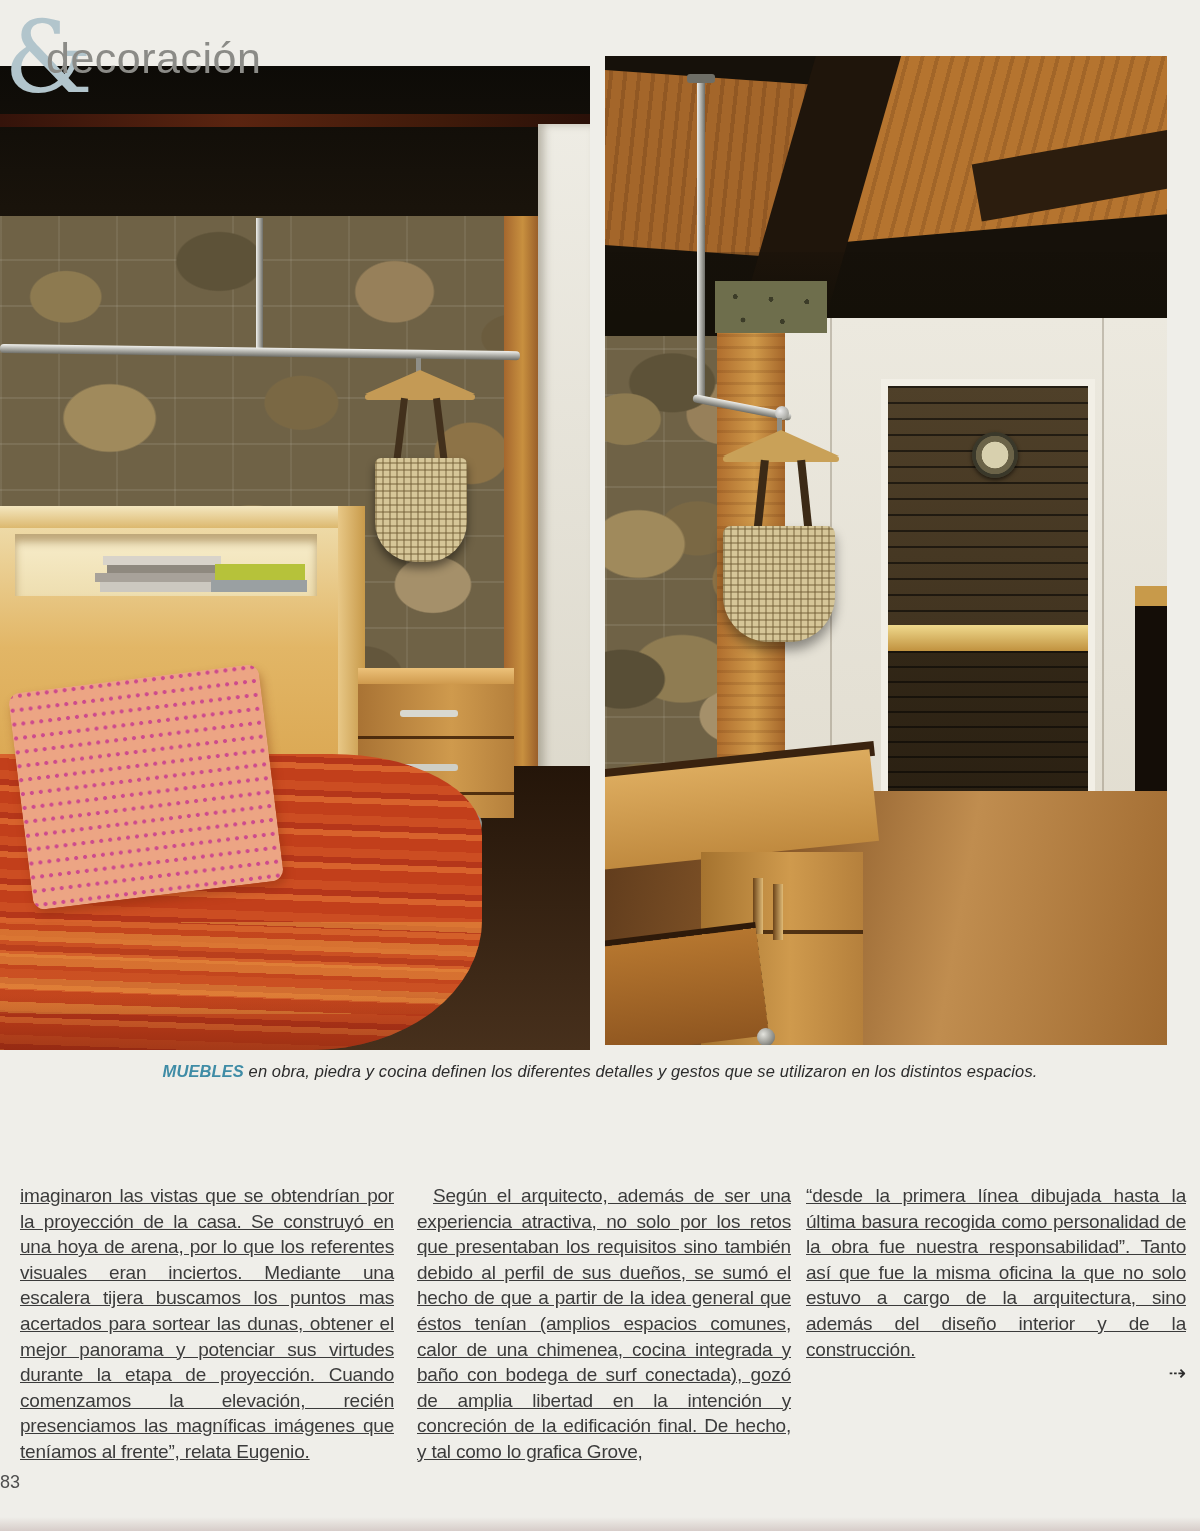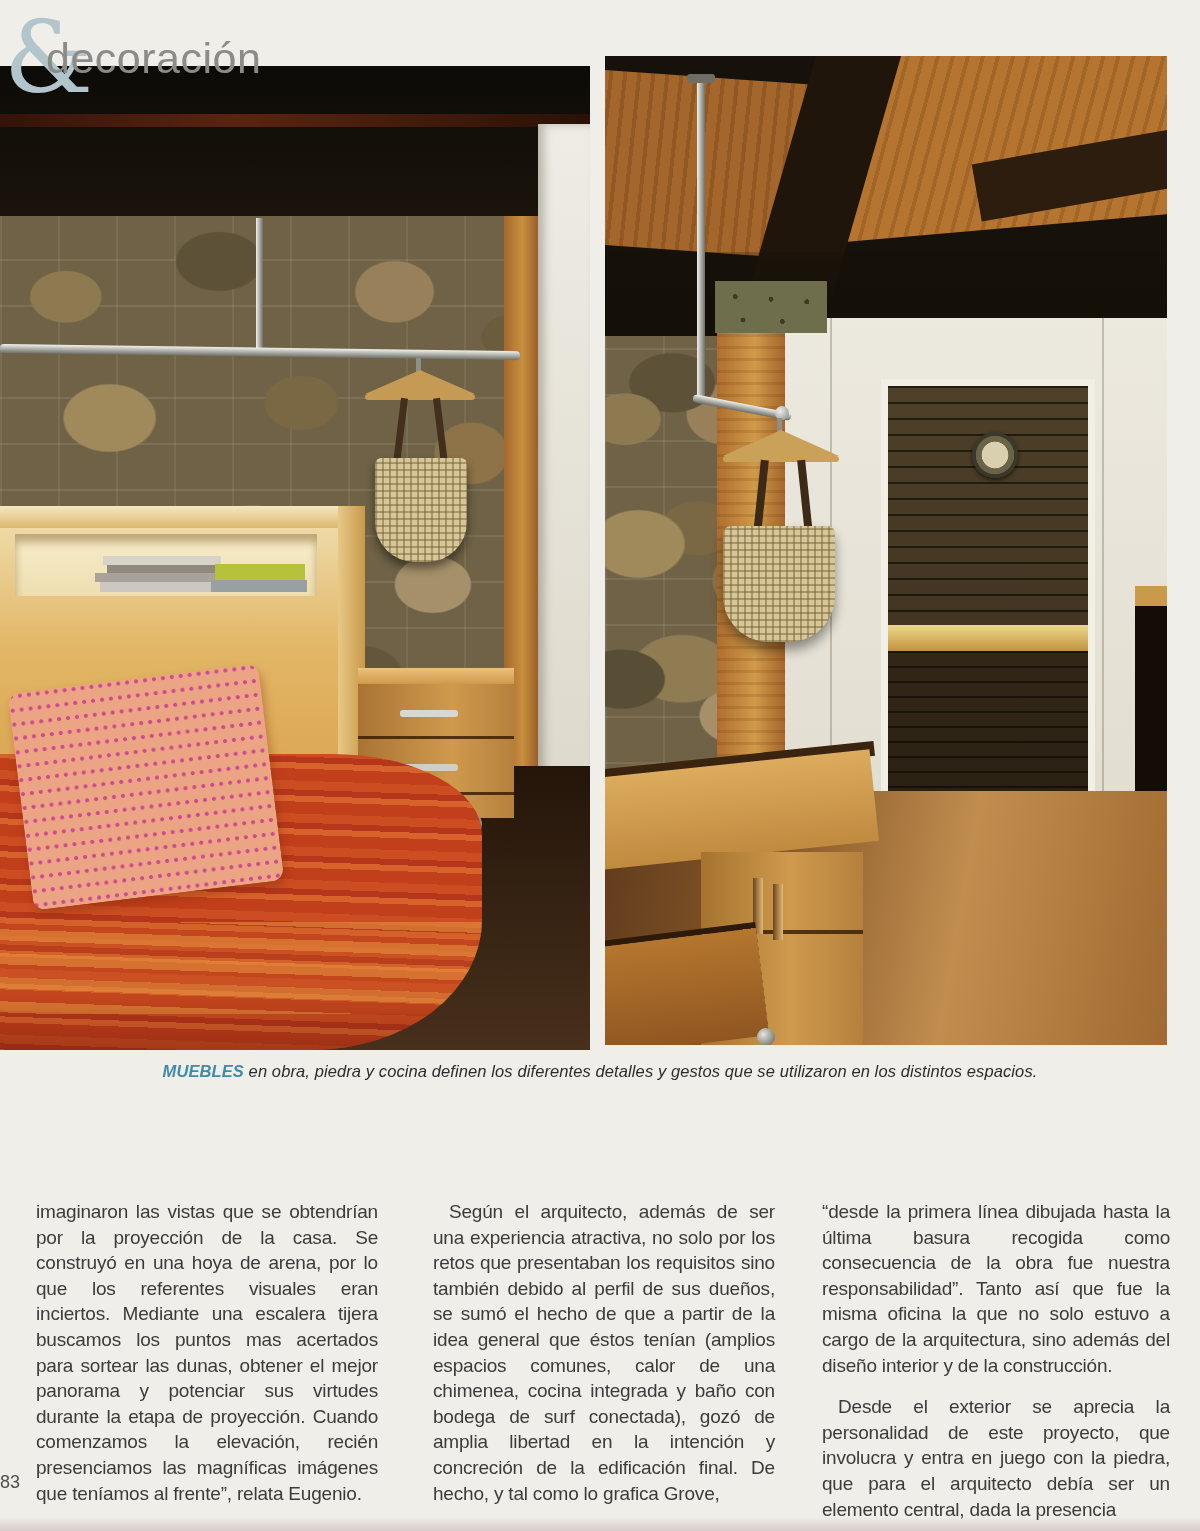--- a/index.html
+++ b/index.html
@@ -152,21 +152,21 @@
   .rp-strap-l{left:152px;top:404px;width:8px;height:74px;background:#3c2a16;transform:rotate(6deg);}
   .rp-strap-r{left:196px;top:404px;width:8px;height:74px;background:#3c2a16;transform:rotate(-6deg);}
   .rp-basket{left:118px;top:470px;width:112px;height:116px;border-radius:8px 8px 46px 46px;box-shadow:0 8px 12px rgba(0,0,0,.4);}
   
   .caption{position:absolute;left:0;top:1062px;width:1200px;text-align:center;
     font-style:italic;font-size:16.5px;color:#2c2c2c;letter-spacing:.1px;}
   .caption .lead{color:#3f8ca6;font-weight:700;}
   
   .col{position:absolute;top:1183px;font-size:19px;line-height:25.6px;color:#3b3b3b;
     text-align:justify;letter-spacing:-.2px;}
-  .col p{margin:16px;}
+  .col p{margin:0;text-decoration:underline;}
   .col p.indent{text-indent:16px;}
   .col1{left:20px;width:374px;}
   .col2{left:417px;width:374px;}
   .col3{left:806px;width:380px;}
   .arrow{text-align:right;font-size:21px;color:#2c2c2c;line-height:22px;}
   
   .folio{position:absolute;left:-5px;top:1472px;font-size:18px;color:#4e4e4e;}
   .page-edge{position:absolute;left:0;bottom:0;width:1200px;height:14px;
     background:linear-gradient(180deg,rgba(0,0,0,0),rgba(150,118,118,.28));}
 </style>
@@ -268,19 +268,18 @@
   <span class="lead">MUEBLES</span><span> en obra, piedra y cocina definen los diferentes detalles y gestos que se utilizaron en los distintos espacios.</span>
 </div>
 
 <div class="col col1">
   <p>imaginaron las vistas que se obtendrían por la proyección de la casa. Se construyó en una hoya de arena, por lo que los referentes visuales eran inciertos. Mediante una escalera tijera buscamos los puntos mas acertados para sortear las dunas, obtener el mejor panorama y potenciar sus virtudes durante la etapa de proyección. Cuando comenzamos la elevación, recién presenciamos las magníficas imágenes que teníamos al frente”, relata Eugenio.</p>
 </div>
 <div class="col col2">
   <p class="indent">Según el arquitecto, además de ser una experiencia atractiva, no solo por los retos que presentaban los requisitos sino también debido al perfil de sus dueños, se sumó el hecho de que a partir de la idea general que éstos tenían (amplios espacios comunes, calor de una chimenea, cocina integrada y baño con bodega de surf conectada), gozó de amplia libertad en la intención y concreción de la edificación final. De hecho, y tal como lo grafica Grove,</p>
 </div>
 <div class="col col3">
-  <p>“desde la primera línea dibujada hasta la última basura recogida como consecuencia de la obra fue nuestra responsabilidad”. Tanto así que fue la misma oficina la que no solo estuvo a cargo de la arquitectura, sino además del diseño interior y de la construcción.</p>
-  <p class="indent">Desde el exterior se aprecia la personalidad de este proyecto, que involucra y entra en juego con la piedra, que para el arquitecto debía ser un elemento central, dada la presencia</p>
+  <p>“desde la primera línea dibujada hasta la última basura recogida como personalidad de la obra fue nuestra responsabilidad”. Tanto así que fue la misma oficina la que no solo estuvo a cargo de la arquitectura, sino además del diseño interior y de la construcción.</p>
   <div class="arrow">⇢</div>
 </div>
 
 <div class="folio">/83</div>
 <div class="page-edge"></div>
 
 </body></html>

